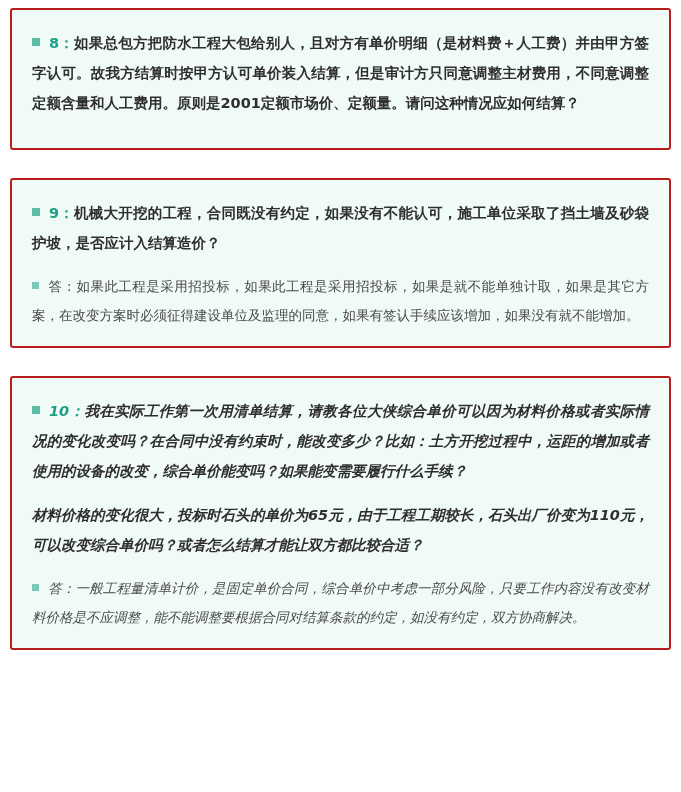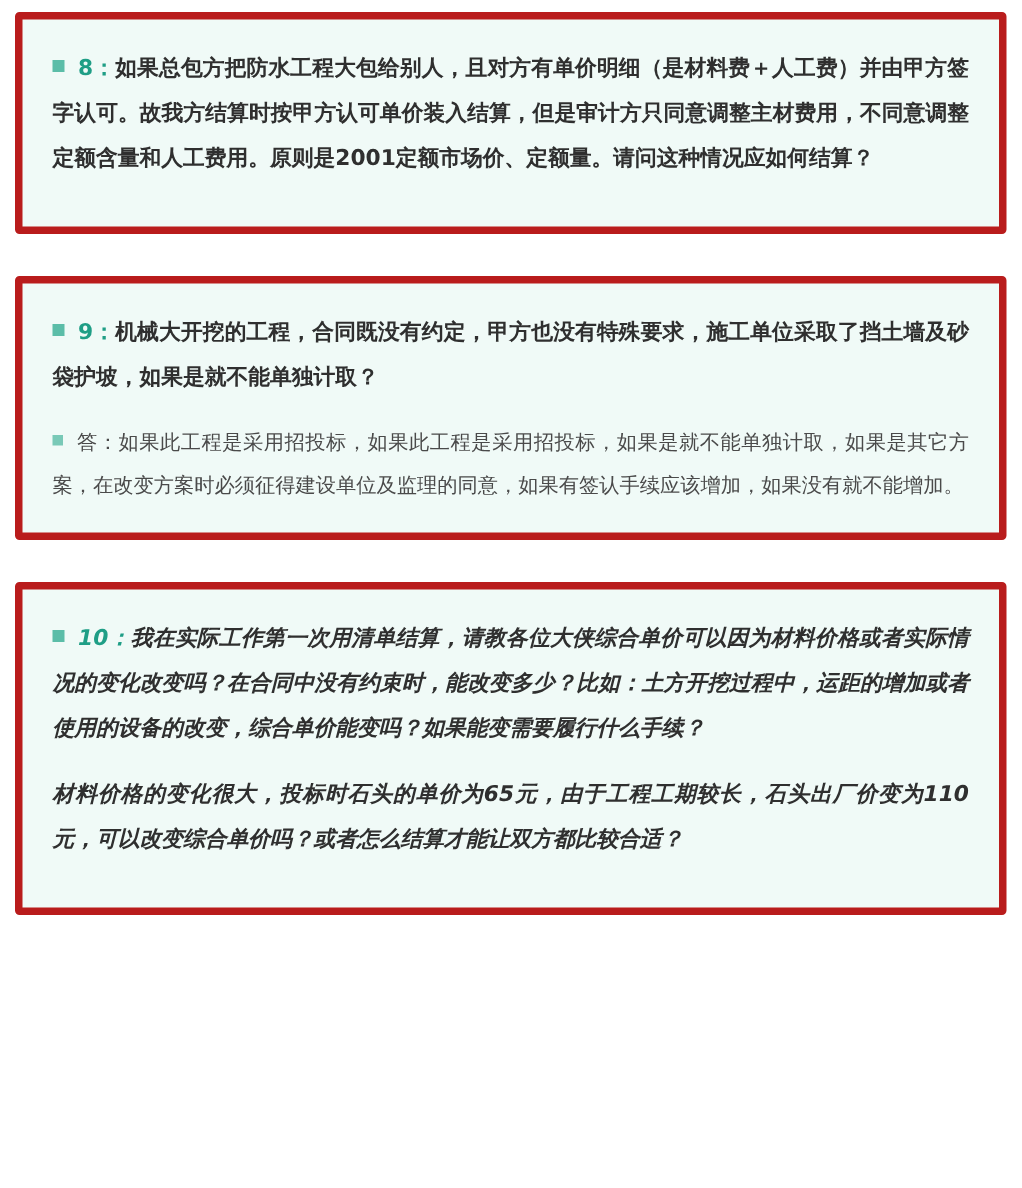--- a/index.html
+++ b/index.html
@@ -12,21 +12,21 @@
     font-family: "DejaVu Sans", "Liberation Sans", sans-serif;
     color: #3c3c3c;
   }
   .page {
     width: 681px;
     box-sizing: border-box;
     padding: 8px 10px 12px 10px;
   }
   .card {
     background: #f0faf7;
-    border: 5px solid #b91c1c;
+    border: 2px solid #b91c1c;
     border-radius: 3px;
     box-sizing: border-box;
     padding: 18px 20px 16px 20px;
     margin-bottom: 28px;
   }
   .card:last-child { margin-bottom: 0; font-style: italic; }
 
   .q-block {
     margin: 0 0 14px 0;
   }
@@ -82,29 +82,32 @@
 <div class="page">
 
   <div class="card">
     <div class="q-block">
       <p class="q-line"><span class="bullet"></span><span class="q-num">8：</span><span>如果总包方把防水工程大包给别人，且对方有单价明细（是材料费＋人工费）并由甲方签字认可。故我方结算时按甲方认可单价装入结算，但是审计方只同意调整主材费用，不同意调整定额含量和人工费用。原则是2001定额市场价、定额量。请问这种情况应如何结算？</span></p>
     </div>
   </div>
 
   <div class="card">
     <div class="q-block">
-      <p class="q-line"><span class="bullet"></span><span class="q-num">9：</span><span>机械大开挖的工程，合同既没有约定，甲方也没有特殊要求，施工单位采取了挡土墙及砂袋护坡，如果是就不能单独计取？</span></p>
+      <p class="q-line"><span class="bullet"></span><span class="q-num">9：</span><span>机械大开挖的工程，合同既没有约定，如果没有不能认可，施工单位采取了挡土墙及砂袋护坡，是否应计入结算造价？</span></p>
     </div>
     <div class="a-block">
       <p class="a-line"><span class="bullet small"></span><span class="a-label">答：</span><span>如果此工程是采用招投标，如果此工程是采用招投标，如果是就不能单独计取，如果是其它方案，在改变方案时必须征得建设单位及监理的同意，如果有签认手续应该增加，如果没有就不能增加。</span></p>
     </div>
   </div>
 
   <div class="card">
     <div class="q-block">
       <p class="q-line"><span class="bullet"></span><span class="q-num">10：</span><span>我在实际工作第一次用清单结算，请教各位大侠综合单价可以因为材料价格或者实际情况的变化改变吗？在合同中没有约束时，能改变多少？比如：土方开挖过程中，运距的增加或者使用的设备的改变，综合单价能变吗？如果能变需要履行什么手续？</span></p>
     </div>
     <div class="q-block extra-q">
       <p class="q-line">材料价格的变化很大，投标时石头的单价为65元，由于工程工期较长，石头出厂价变为110元，可以改变综合单价吗？或者怎么结算才能让双方都比较合适？</p>
     </div>
+    <div class="a-block">
+      <p class="a-line"><span class="bullet small"></span><span class="a-label">答：</span><span>一般工程量清单计价，是固定单价合同，综合单价中考虑一部分风险，只要工作内容没有改变材料价格是不应调整，能不能调整要根据合同对结算条款的约定，如没有约定，双方协商解决。</span></p>
+    </div>
   </div>
 
 </div>
 
 </body></html>

